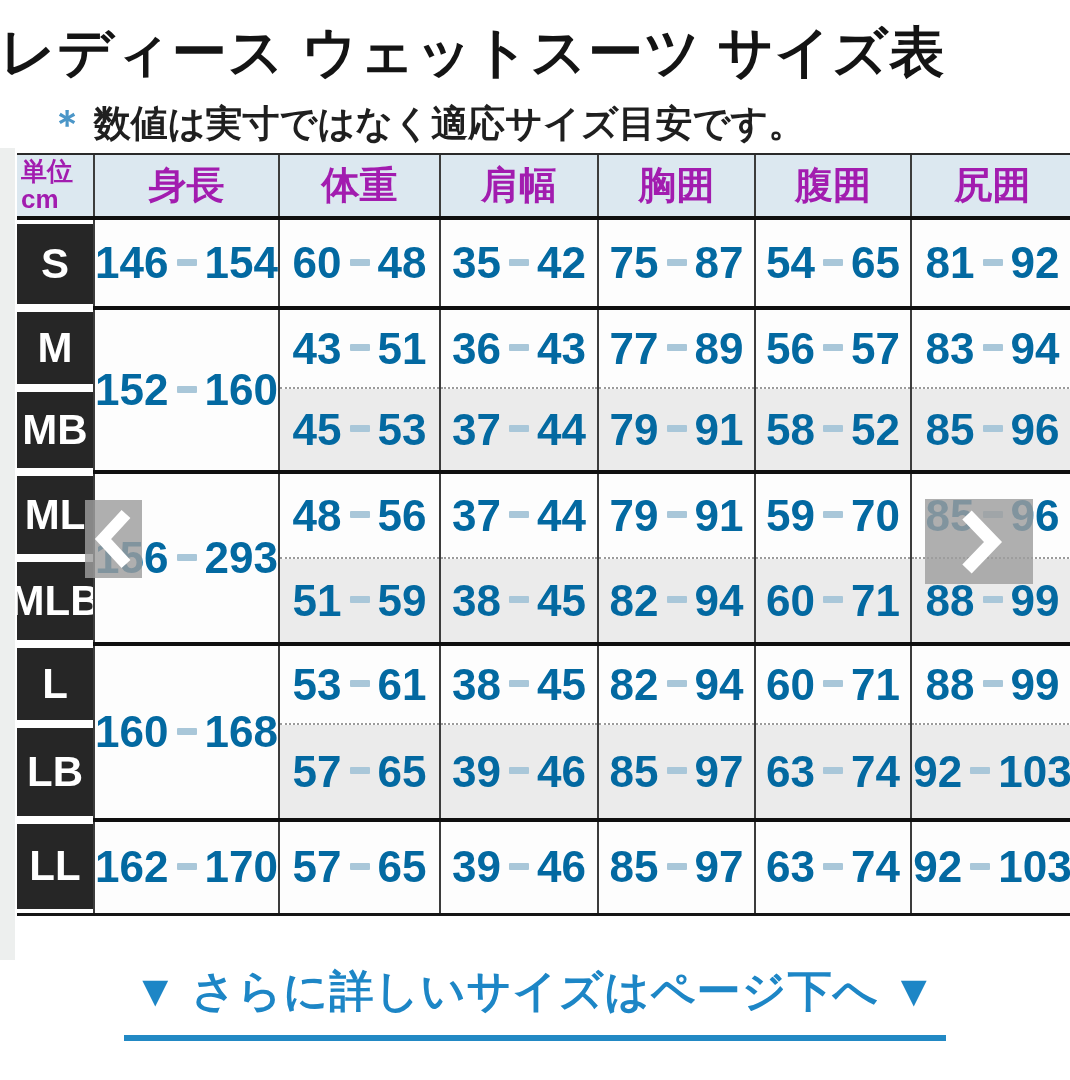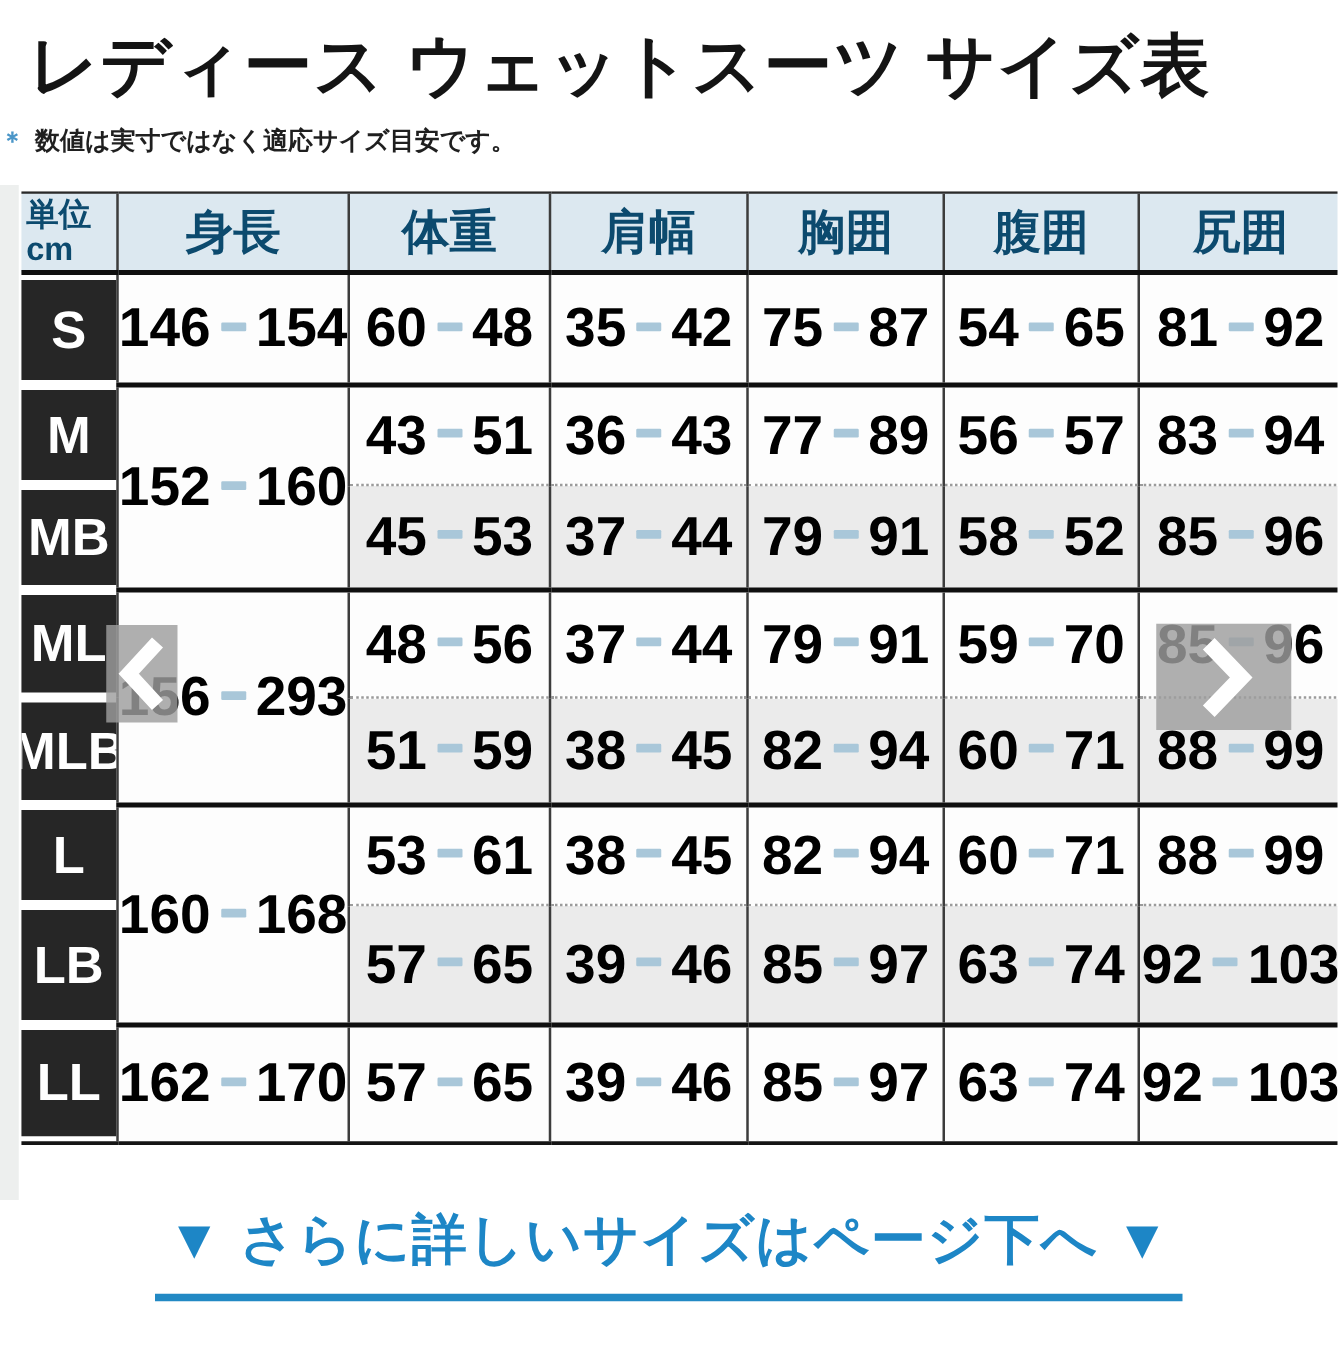--- a/index.html
+++ b/index.html
@@ -18,27 +18,26 @@
     background: #edefee;
   }
 
   .title {
     position: absolute; top: 16px; left: 0;
     width: 916px; margin: 0;
     text-align: center;
     font-size: 55px; font-weight: bold;
     color: #141414; letter-spacing: 1px;
     white-space: nowrap;
-    padding-left: 23px;
   }
   .note {
     position: absolute; top: 99px; left: 0;
     width: 854px;
-    text-align: left;
-    font-size: 20px; font-weight: bold;
+    text-align: center;
+    font-size: 37px; font-weight: bold;
     color: #1f1f1f;
     white-space: nowrap;
   }
   .note .ast { color: #4b96c8; margin-right: 8px; }
 
   .tablewrap {
     position: absolute; left: 17px; top: 153px;
     width: 1053px; height: 806px;
     overflow: hidden;
     z-index: 1;
@@ -53,21 +52,21 @@
   .r-m     { height: 80px; }
   .r-mb    { height: 84px; }
   .r-ml    { height: 86px; }
   .r-mlb   { height: 86px; }
   .r-l     { height: 80px; }
   .r-lb    { height: 96px; }
   .r-ll    { height: 94px; }
 
   th {
     background: #dce8f0;
-    color: #0c4a6e;
+    color: #a21caf;
     font-size: 38px; font-weight: bold;
     border-top: 2px solid #2a2a2a;
     border-bottom: 4px solid #0f0f0f;
     border-left: 2px solid #3c3c3c;
     text-align: center;
     padding: 0;
     white-space: nowrap;
   }
   th.unit {
     border-left: none;
@@ -76,21 +75,21 @@
     text-align: left;
     padding-left: 4px;
   }
 
   td { padding: 0; vertical-align: middle; }
   td.val {
     background: #fdfdfd;
     border-left: 2px solid #3c3c3c;
     text-align: center;
     font-size: 44px; font-weight: bold;
-    color: #000000;
+    color: #0369a1;
     white-space: nowrap;
     overflow: hidden;
   }
   tr.gstart td.val { border-top: 4px solid #0f0f0f; }
   tr.brow td.val:not(.hcell) {
     background: #ebebeb;
     border-top: 2px dotted #9b9b9b;
   }
   tr.last td { border-bottom: 3px solid #151515; margin-left: 35px; }
 

